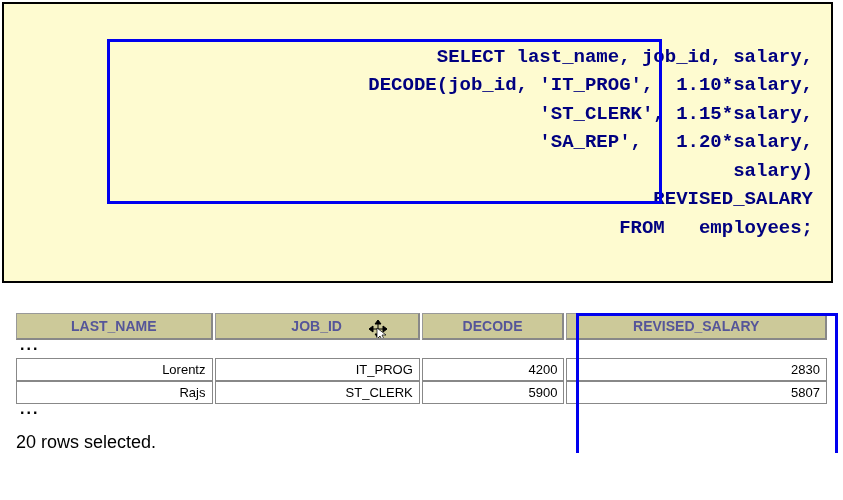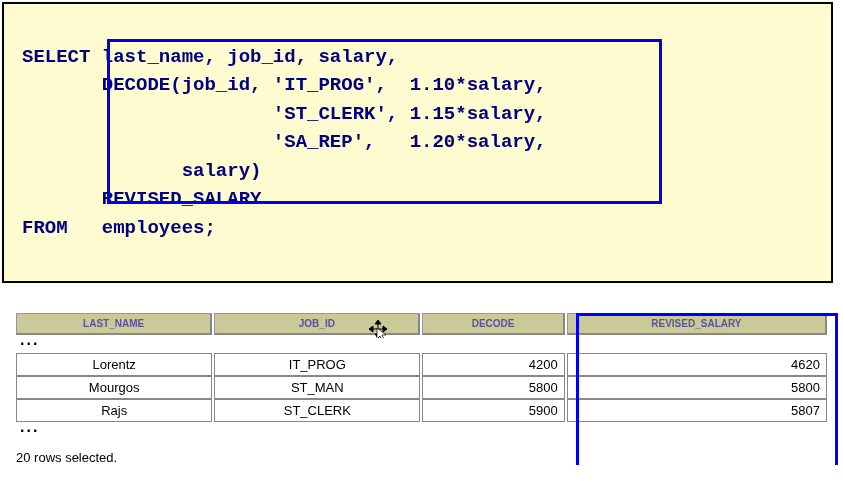--- a/index.html
+++ b/index.html
@@ -14,20 +14,21 @@
       border: 2px solid #000;
       padding: 10px 18px;
       margin: 2px 10px 30px 2px;
       font-family: 'Courier New', monospace;
       font-size: 19px;
       font-weight: bold;
       line-height: 1.5;
       color: #000080;
       white-space: pre;
       position: relative;
+      text-align: right;
     }
     .code-highlight {
       position: absolute;
       border: 3px solid #0000EE;
       left: 103px;
       top: 35px;
       width: 555px;
       height: 165px;
       pointer-events: none;
     }
@@ -53,44 +54,44 @@
     }
     th {
       background: #CCC999;
       border: 1px solid #999;
       border-bottom: 2px solid #888;
       border-right: 2px solid #888;
       color: #555599;
       font-weight: bold;
       padding: 4px 8px;
       text-align: center;
-      font-size: 10px;
+      font-size: 14px;
     }
     td {
       border: 1px solid #888;
       padding: 3px 6px;
       height: 22px;
       font-size: 13px;
     }
-    td.text-cell { text-align: center; }
+    td.text-cell { text-align: right; }
     td.num-cell { text-align: right; }
     .ellipsis-row td {
       border: none;
       font-weight: bold;
       font-size: 16px;
       padding: 0 4px;
       height: 18px;
       letter-spacing: 2px;
     }
     .ellipsis-row td span {
       position: relative;
       top: -4px;
     }
     .footer-text {
-      font-size: 13px;
+      font-size: 18px;
       padding: 10px 0 0 2px;
       color: #000;
     }
     .cursor-icon {
       position: absolute;
       top: 7px;
       left: 369px;
       z-index: 20;
       pointer-events: none;
     }
@@ -148,27 +149,21 @@
       </tr>
     </thead>
     <tbody>
       <tr class="ellipsis-row">
         <td colspan="4"><span>...</span></td>
       </tr>
       <tr>
         <td class="text-cell">Lorentz</td>
         <td class="text-cell">IT_PROG</td>
         <td class="num-cell">4200</td>
-        <td class="num-cell">4620</td>
-      </tr>
-      <tr>
-        <td class="text-cell">Mourgos</td>
-        <td class="text-cell">ST_MAN</td>
-        <td class="num-cell">5800</td>
-        <td class="num-cell">5800</td>
+        <td class="num-cell">2830</td>
       </tr>
       <tr>
         <td class="text-cell">Rajs</td>
         <td class="text-cell">ST_CLERK</td>
         <td class="num-cell">5900</td>
         <td class="num-cell">5807</td>
       </tr>
       <tr class="ellipsis-row">
         <td colspan="4"><span>...</span></td>
       </tr>

